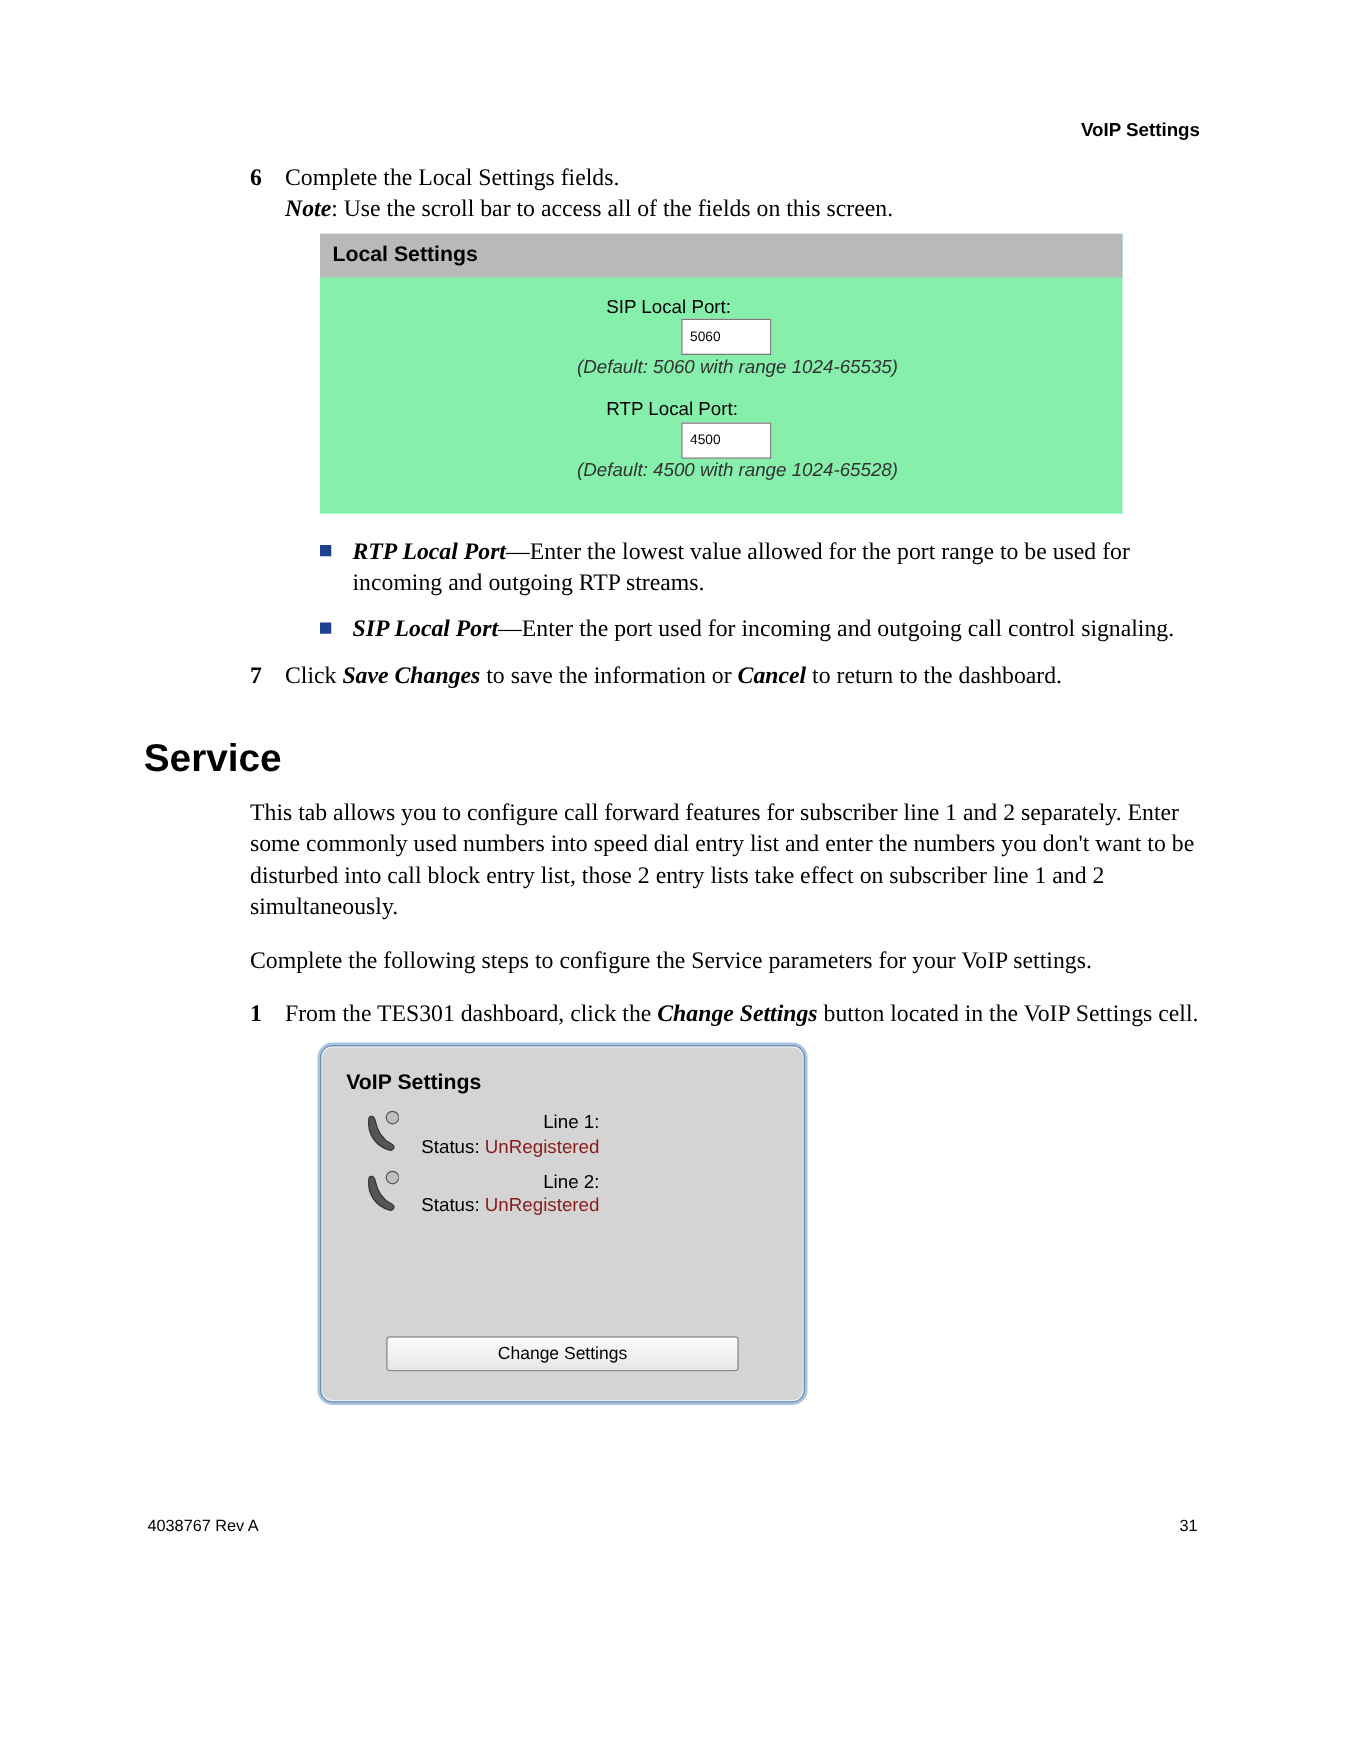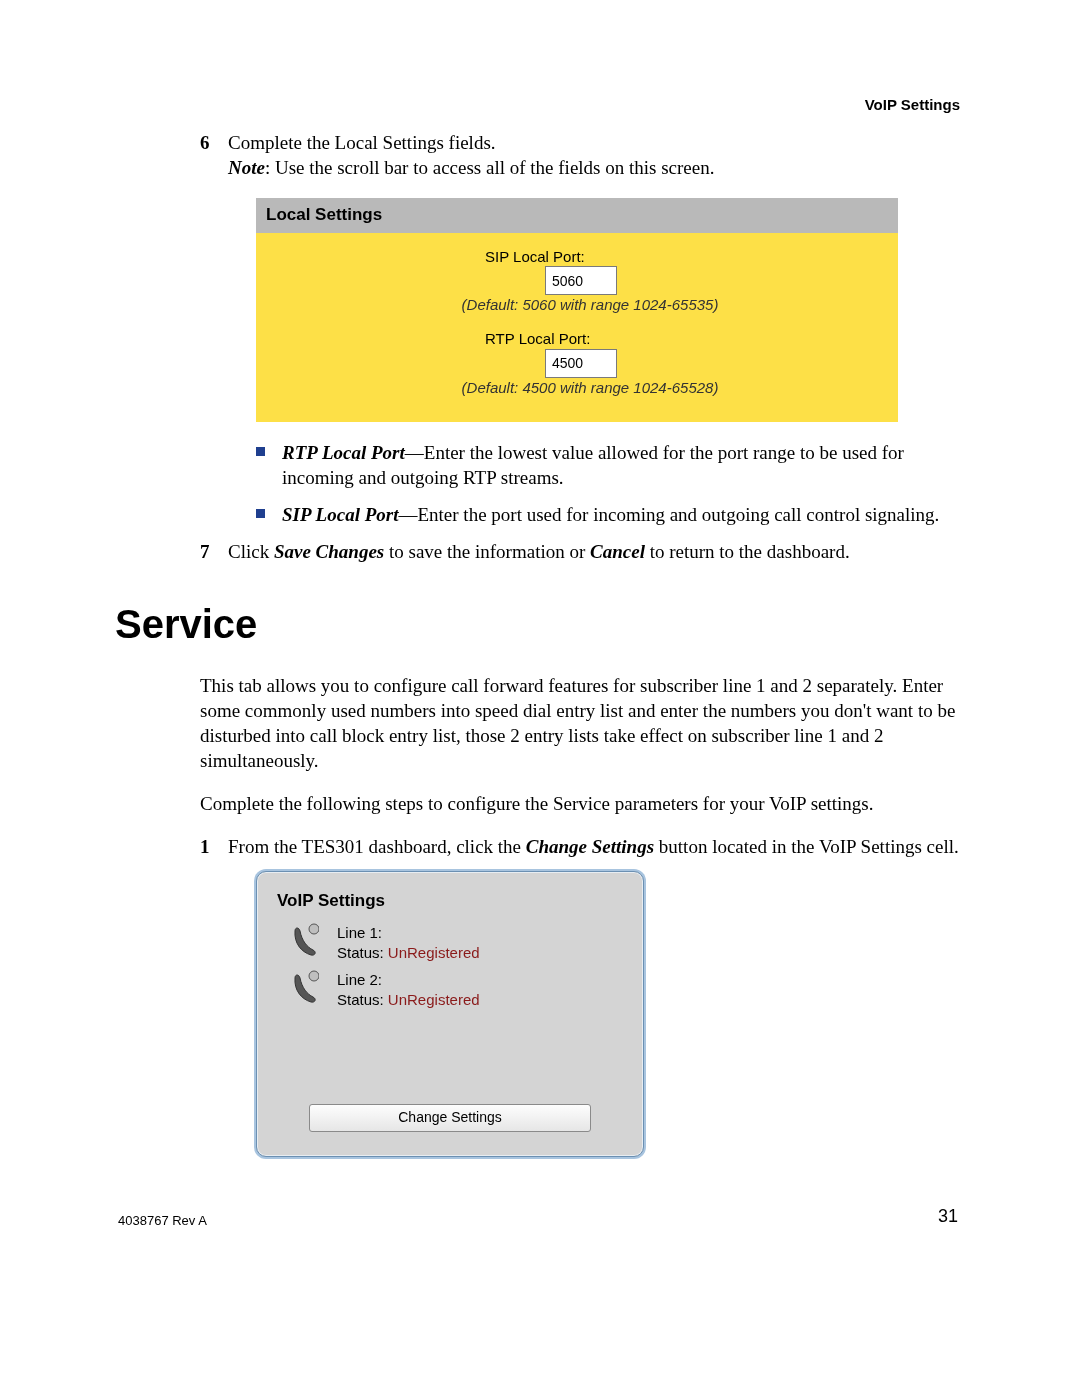--- a/index.html
+++ b/index.html
@@ -31,76 +31,76 @@
   ol.steps li.step { position: relative; padding-left: 28px; margin: 0 0 6px 0; }
   ol.steps li.step .num {
     position: absolute; left: 0; top: 0; font-weight: bold;
   }
 
   .serif { font-family: 'Book Antiqua','Palatino Linotype',Palatino,Georgia,serif; }
   .bold { font-weight: bold; font-style: italic; }
 
   
   .local-settings {
-    margin: 18px 0 18px 28px;
+    margin: 7px 0 18px 28px;
     width: 642px;
-    background: #fde047;
+    background: #86efac;
   }
   .ls-header {
     background: #b9b9b9;
     padding: 6px 10px;
     font-family: Verdana, Arial, sans-serif;
     font-weight: bold;
     font-size: 17px;
   }
   .ls-body { padding: 14px 14px 10px 22px; font-family: Verdana, Arial, sans-serif; font-size: 15px; }
   .ls-row { display: flex; align-items: center; margin-bottom: 14px; flex-direction: column; }
   .ls-label { width: 192px; flex: none; }
   .ls-input {
     width: 58px; height: 23px;
     border: 1px solid #7a7a7a;
     padding: 2px 6px;
     font-family: Verdana, Arial, sans-serif;
-    font-size: 14px;
+    font-size: 11px;
     background: #fff;
     box-sizing: content-box;
   }
   .ls-hint { margin-left: 18px; font-style: italic; color: #333; }
 
   ul.squarelist { list-style: none; padding: 0; margin: 4px 0 0 28px; }
   ul.squarelist li { position: relative; padding-left: 26px; margin-bottom: 12px; }
   ul.squarelist li::before {
     content: ""; position: absolute; left: 0; top: 7px;
     width: 9px; height: 9px; background: #1f3f8f;
   }
 
   h2.section-h {
     font-family: Arial, sans-serif;
     font-weight: bold;
-    font-size: 40px;
-    margin: 34px 0 22px 0;
+    font-size: 31px;
+    margin: 34px 0 10px 0;
   }
   p.para { margin: 0 0 18px 0; }
 
   
   .voip-card {
     margin: 12px 0 0 28px;
     width: 388px;
     height: 286px;
     border: 1px solid #6c90b2;
     border-radius: 10px;
     background: #d4d4d4;
     box-shadow: inset 0 0 0 1px #e8edf2, 0 0 0 2px #a8c4df;
     position: relative;
     font-family: Verdana, Arial, sans-serif;
     font-size: 15px;
     box-sizing: border-box;
   }
   .voip-title { font-weight: bold; font-size: 17px; padding: 18px 0 8px 20px; }
-  .voip-line { display: flex; align-items: flex-start; padding: 2px 0 6px 34px; }
+  .voip-line { display: flex; align-items: flex-start; padding: 2px 0 6px 34px; text-align: right; }
   .phone-icon {
     width: 28px; height: 34px; flex: none; margin-right: 18px;
     position: relative;
   }
   .phone-icon svg { width: 28px; height: 34px; }
   .voip-text .line-lbl { }
   .voip-text .status-lbl { }
   .unreg { color: #8a1a1a; }
 
   .voip-btn {
@@ -118,21 +118,21 @@
     cursor: pointer;
   }
 
   
   .footer-left {
     position: absolute; left: 118px; bottom: 40px;
     font-size: 13px; font-family: Arial, sans-serif;
   }
   .footer-right {
     position: absolute; right: 122px; bottom: 40px;
-    font-size: 18px; font-family: Arial, sans-serif; text-align: center;
+    font-size: 13px; font-family: Arial, sans-serif; text-align: center;
   }
 </style>
 </head>
 <body>
 
 <div class="page">
 
   <div class="hdr-right">VoIP Settings</div>
 
   <div class="body-indent serif" style="margin-top:40px;">

